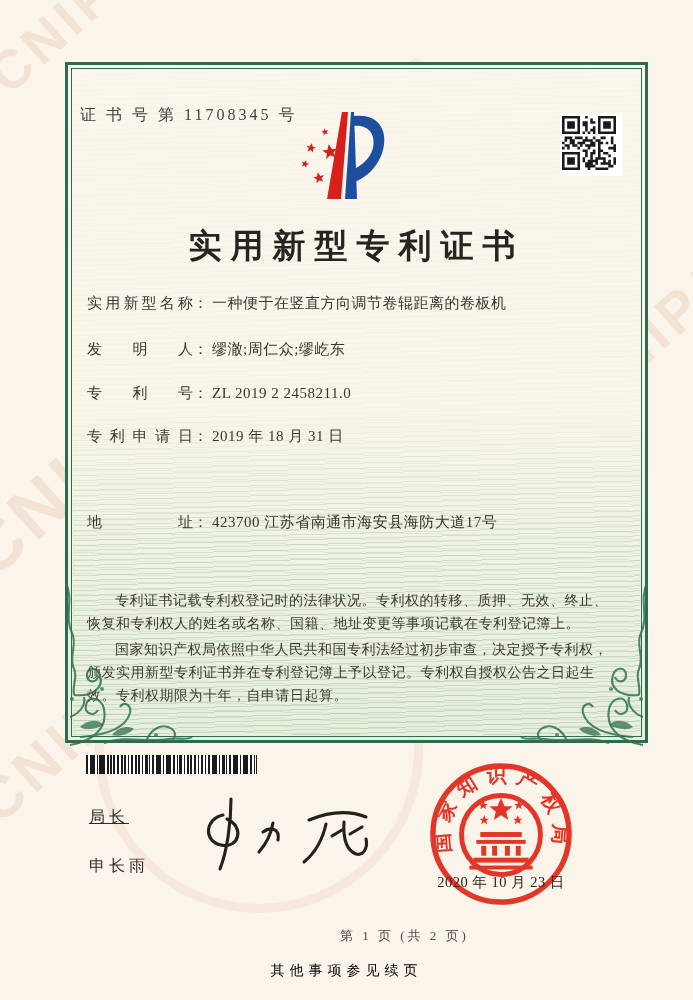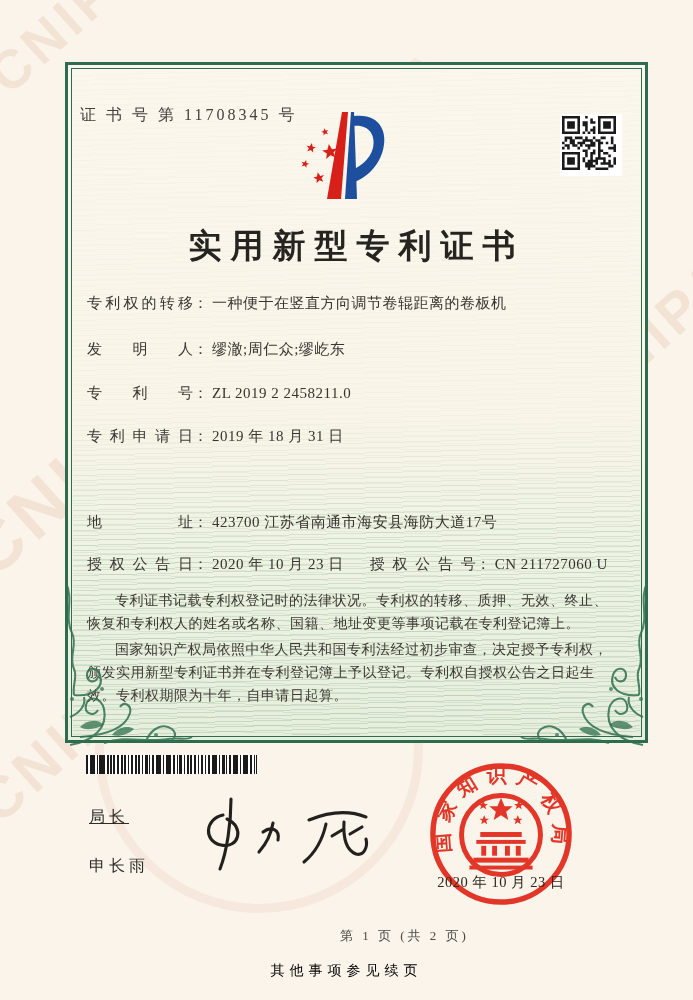--- a/index.html
+++ b/index.html
@@ -105,36 +105,33 @@
 
   <div class="qr">
     <svg id="qr-svg" viewBox="0 0 63 63" width="54" height="54" aria-hidden="true">
         <path d="M27,0h3v3h-3zM33,3h3v3h-3zM24,6h3v3h-3zM27,6h3v3h-3zM33,6h3v3h-3zM36,6h3v3h-3zM24,9h3v3h-3zM27,9h3v3h-3zM27,12h3v3h-3zM36,12h3v3h-3zM27,15h3v3h-3zM33,15h3v3h-3zM36,15h3v3h-3zM24,18h3v3h-3zM30,18h3v3h-3zM36,18h3v3h-3zM3,24h3v3h-3zM6,24h3v3h-3zM9,24h3v3h-3zM15,24h3v3h-3zM18,24h3v3h-3zM21,24h3v3h-3zM27,24h3v3h-3zM36,24h3v3h-3zM45,24h3v3h-3zM48,24h3v3h-3zM57,24h3v3h-3zM3,27h3v3h-3zM9,27h3v3h-3zM12,27h3v3h-3zM24,27h3v3h-3zM27,27h3v3h-3zM30,27h3v3h-3zM33,27h3v3h-3zM39,27h3v3h-3zM42,27h3v3h-3zM57,27h3v3h-3zM0,30h3v3h-3zM9,30h3v3h-3zM12,30h3v3h-3zM18,30h3v3h-3zM21,30h3v3h-3zM24,30h3v3h-3zM33,30h3v3h-3zM36,30h3v3h-3zM42,30h3v3h-3zM45,30h3v3h-3zM51,30h3v3h-3zM57,30h3v3h-3zM3,33h3v3h-3zM6,33h3v3h-3zM12,33h3v3h-3zM15,33h3v3h-3zM21,33h3v3h-3zM27,33h3v3h-3zM30,33h3v3h-3zM33,33h3v3h-3zM36,33h3v3h-3zM42,33h3v3h-3zM60,33h3v3h-3zM0,36h3v3h-3zM6,36h3v3h-3zM18,36h3v3h-3zM30,36h3v3h-3zM42,36h3v3h-3zM54,36h3v3h-3zM57,36h3v3h-3zM60,36h3v3h-3zM24,39h3v3h-3zM27,39h3v3h-3zM36,39h3v3h-3zM42,39h3v3h-3zM45,39h3v3h-3zM60,39h3v3h-3zM27,42h3v3h-3zM33,42h3v3h-3zM36,42h3v3h-3zM42,42h3v3h-3zM48,42h3v3h-3zM51,42h3v3h-3zM27,45h3v3h-3zM33,45h3v3h-3zM42,45h3v3h-3zM54,45h3v3h-3zM24,48h3v3h-3zM33,48h3v3h-3zM39,48h3v3h-3zM42,48h3v3h-3zM45,48h3v3h-3zM48,48h3v3h-3zM60,48h3v3h-3zM24,51h3v3h-3zM30,51h3v3h-3zM33,51h3v3h-3zM36,51h3v3h-3zM39,51h3v3h-3zM48,51h3v3h-3zM54,51h3v3h-3zM60,51h3v3h-3zM27,54h3v3h-3zM30,54h3v3h-3zM33,54h3v3h-3zM39,54h3v3h-3zM45,54h3v3h-3zM48,54h3v3h-3zM51,54h3v3h-3zM54,54h3v3h-3zM60,54h3v3h-3zM27,57h3v3h-3zM30,57h3v3h-3zM33,57h3v3h-3zM36,57h3v3h-3zM54,57h3v3h-3zM57,57h3v3h-3zM30,60h3v3h-3zM39,60h3v3h-3zM42,60h3v3h-3zM45,60h3v3h-3zM48,60h3v3h-3zM51,60h3v3h-3zM0,0h21v21h-21z M3,3h15v15h-15z M6,6h9v9h-9zM42,0h21v21h-21z M45,3h15v15h-15z M48,6h9v9h-9zM0,42h21v21h-21z M3,45h15v15h-15z M6,48h9v9h-9z" fill="#1a1a1a" fill-rule="evenodd"></path>
       </svg>
   </div>
 
   <div class="title">实用新型专利证书</div>
 
   <div class="frow" style="top:229px">
-    <span class="flabel">专利权的转移</span><span class="fcolon">：</span><span class="fvalue">一种便于在竖直方向调节卷辊距离的卷板机</span>
+    <span class="flabel">实用新型名称</span><span class="fcolon">：</span><span class="fvalue">一种便于在竖直方向调节卷辊距离的卷板机</span>
   </div>
   <div class="frow" style="top:275px">
     <span class="flabel">发明人</span><span class="fcolon">：</span><span class="fvalue">缪澈;周仁众;缪屹东</span>
   </div>
   <div class="frow" style="top:319px">
     <span class="flabel">专利号</span><span class="fcolon">：</span><span class="fvalue">ZL 2019 2 2458211.0</span>
   </div>
   <div class="frow" style="top:362px">
     <span class="flabel">专利申请日</span><span class="fcolon">：</span><span class="fvalue">2019 年 18 月 31 日</span>
   </div>
   <div class="frow" style="top:448px">
     <span class="flabel">地址</span><span class="fcolon">：</span><span class="fvalue">423700 江苏省南通市海安县海防大道17号</span>
-  </div>
-  <div class="frow" style="top:490px">
-    <span class="flabel">授权公告日</span><span class="fcolon">：</span><span class="fvalue">2020 年 10 月 23 日</span><span class="pair2"><span class="flabel">授权公告号</span><span class="fcolon">：</span><span class="fvalue">CN 211727060 U</span></span>
   </div>
 
   <div class="paras">
     <p>专利证书记载专利权登记时的法律状况。专利权的转移、质押、无效、终止、恢复和专利权人的姓名或名称、国籍、地址变更等事项记载在专利登记簿上。</p>
     <p>国家知识产权局依照中华人民共和国专利法经过初步审查，决定授予专利权，颁发实用新型专利证书并在专利登记簿上予以登记。专利权自授权公告之日起生效。专利权期限为十年，自申请日起算。</p>
   </div>
 
   <div class="barcode"></div>
 
   <div class="signer-title">局长</div>

